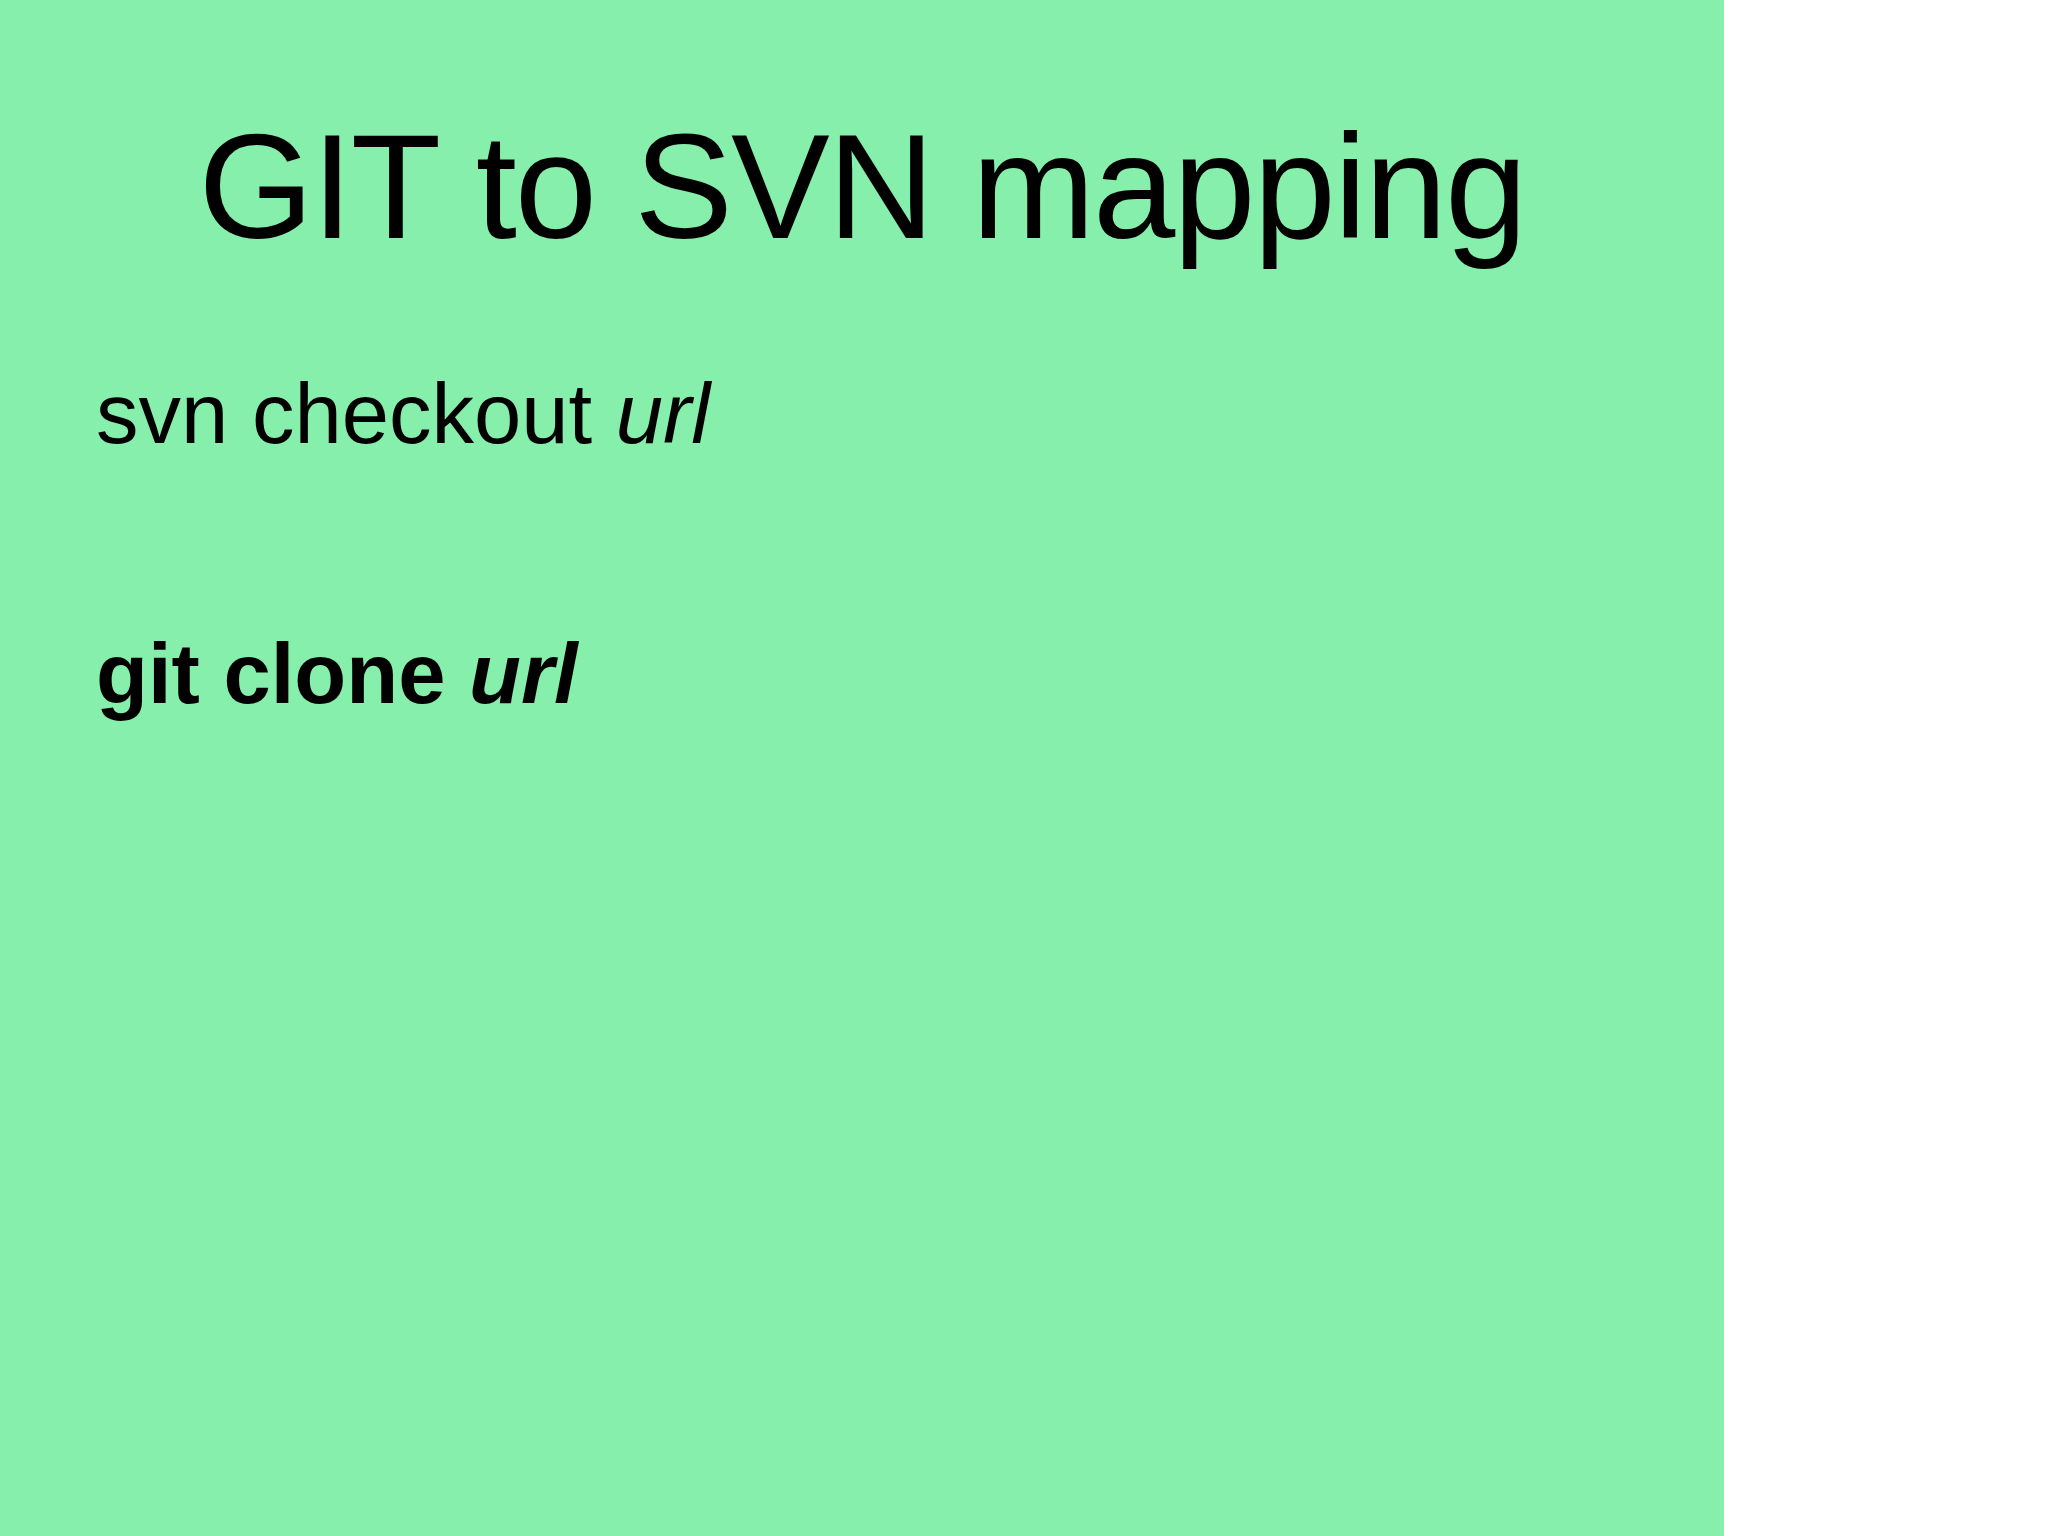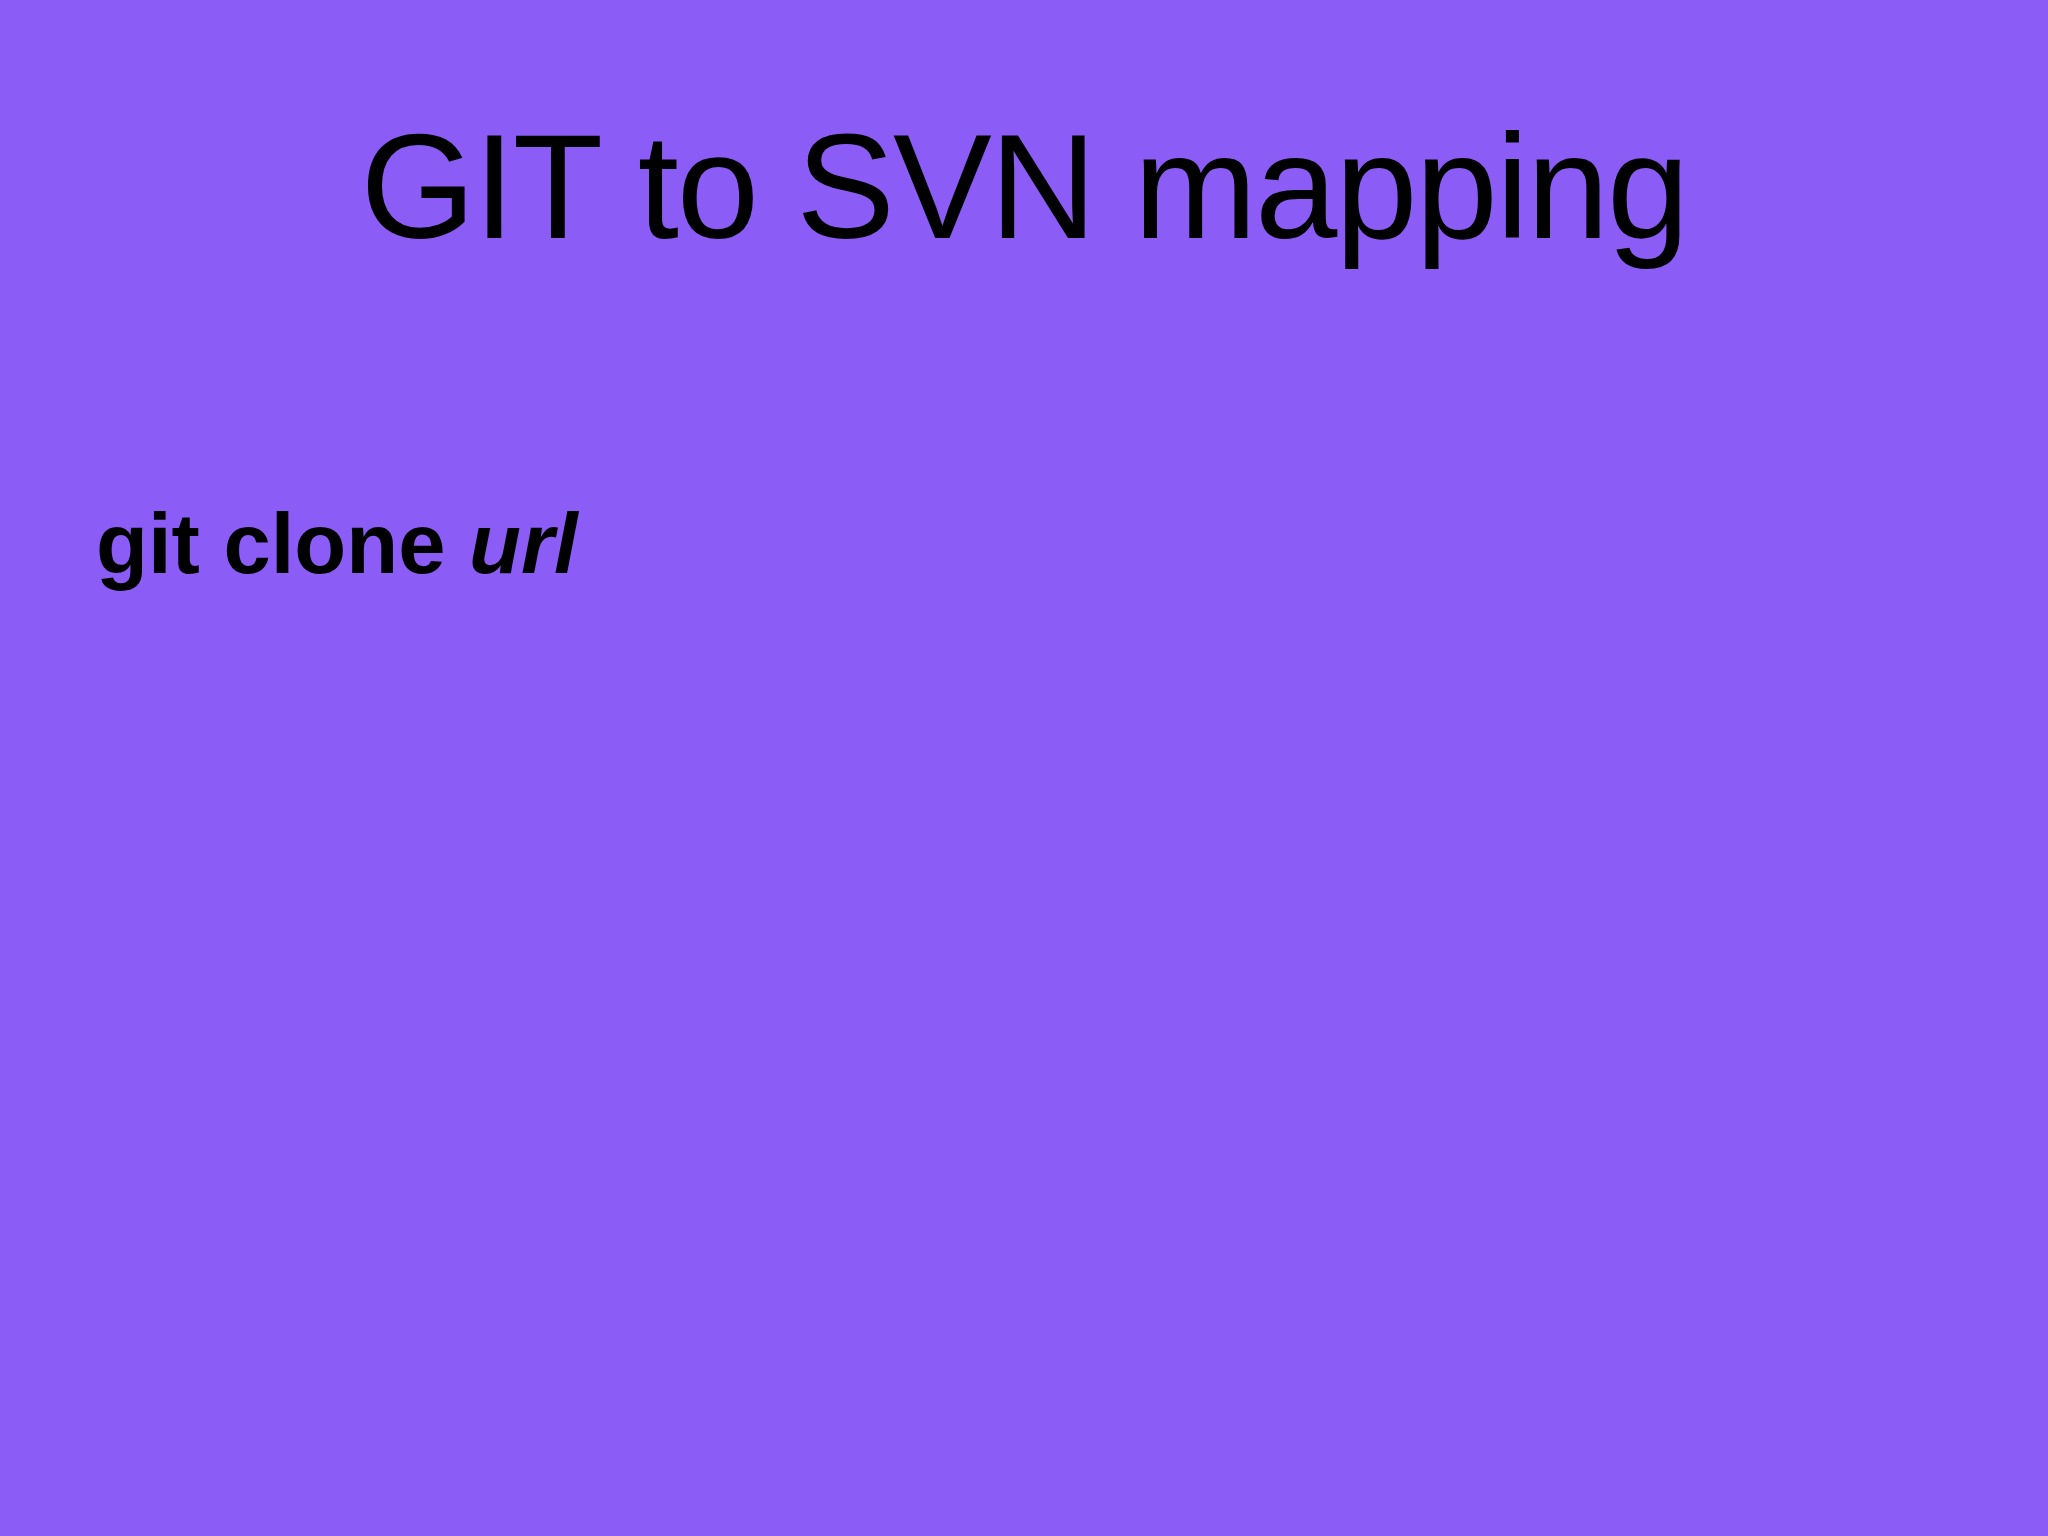--- a/index.html
+++ b/index.html
@@ -2,23 +2,23 @@
 <html><head>
 <meta charset="utf-8">
 <style>
   html, body {
     margin: 0;
     padding: 0;
     background: #ffffff;
   }
   .slide {
     position: relative;
-    width: 2048px;
+    width: 1724px;
     height: 1536px;
-    background: #8b5cf6;
+    background: #86efac;
     color: #000000;
     font-family: "Liberation Sans", sans-serif;
     overflow: hidden;
   }
   .title {
     position: absolute;
     top: 98px;
     left: 0;
     width: 100%;
     margin: 0;
@@ -54,20 +54,21 @@
 </head>
 <body>
 
 <div class="slide">
 
   <h1 class="title">GIT to SVN mapping</h1>
 
   <div class="content">
 
 
+    <p class="line"><span>svn checkout </span><span class="arg">url</span></p>
 
     <p class="line spacer"></p>
 
     <p class="line bold"><span>git clone </span><span class="arg">url</span></p>
 
   </div>
 
 </div>
 
 </body></html>

